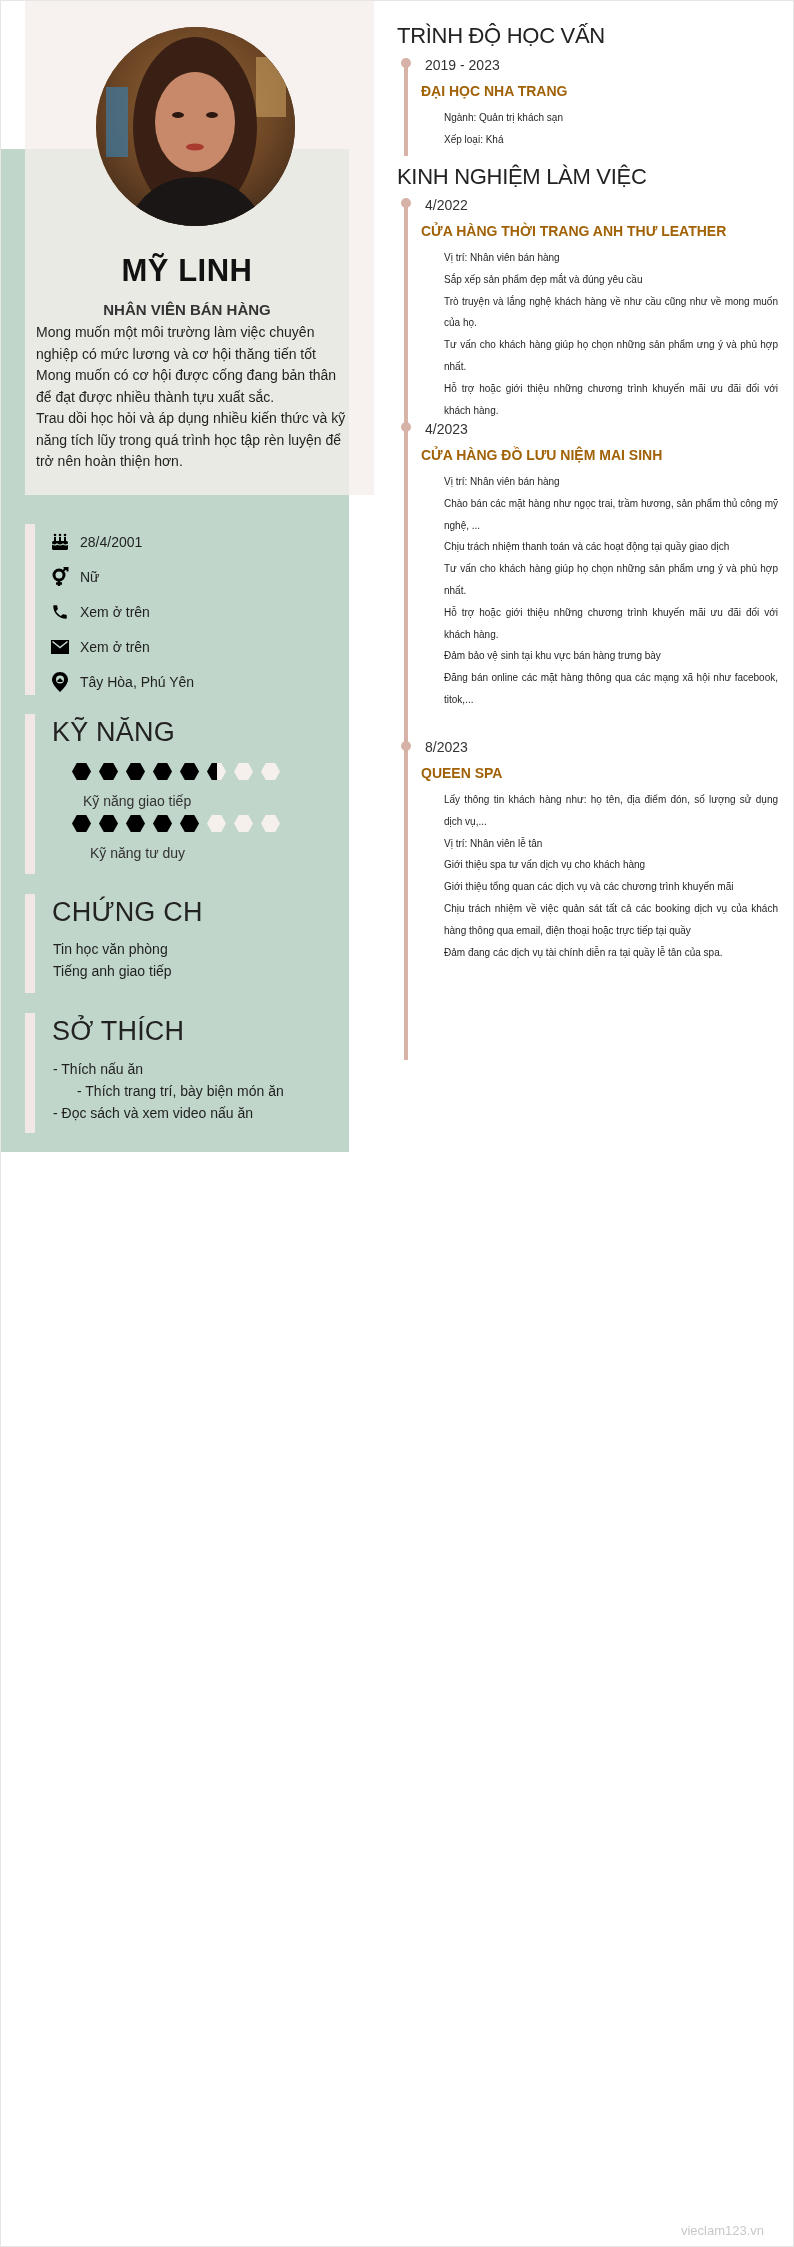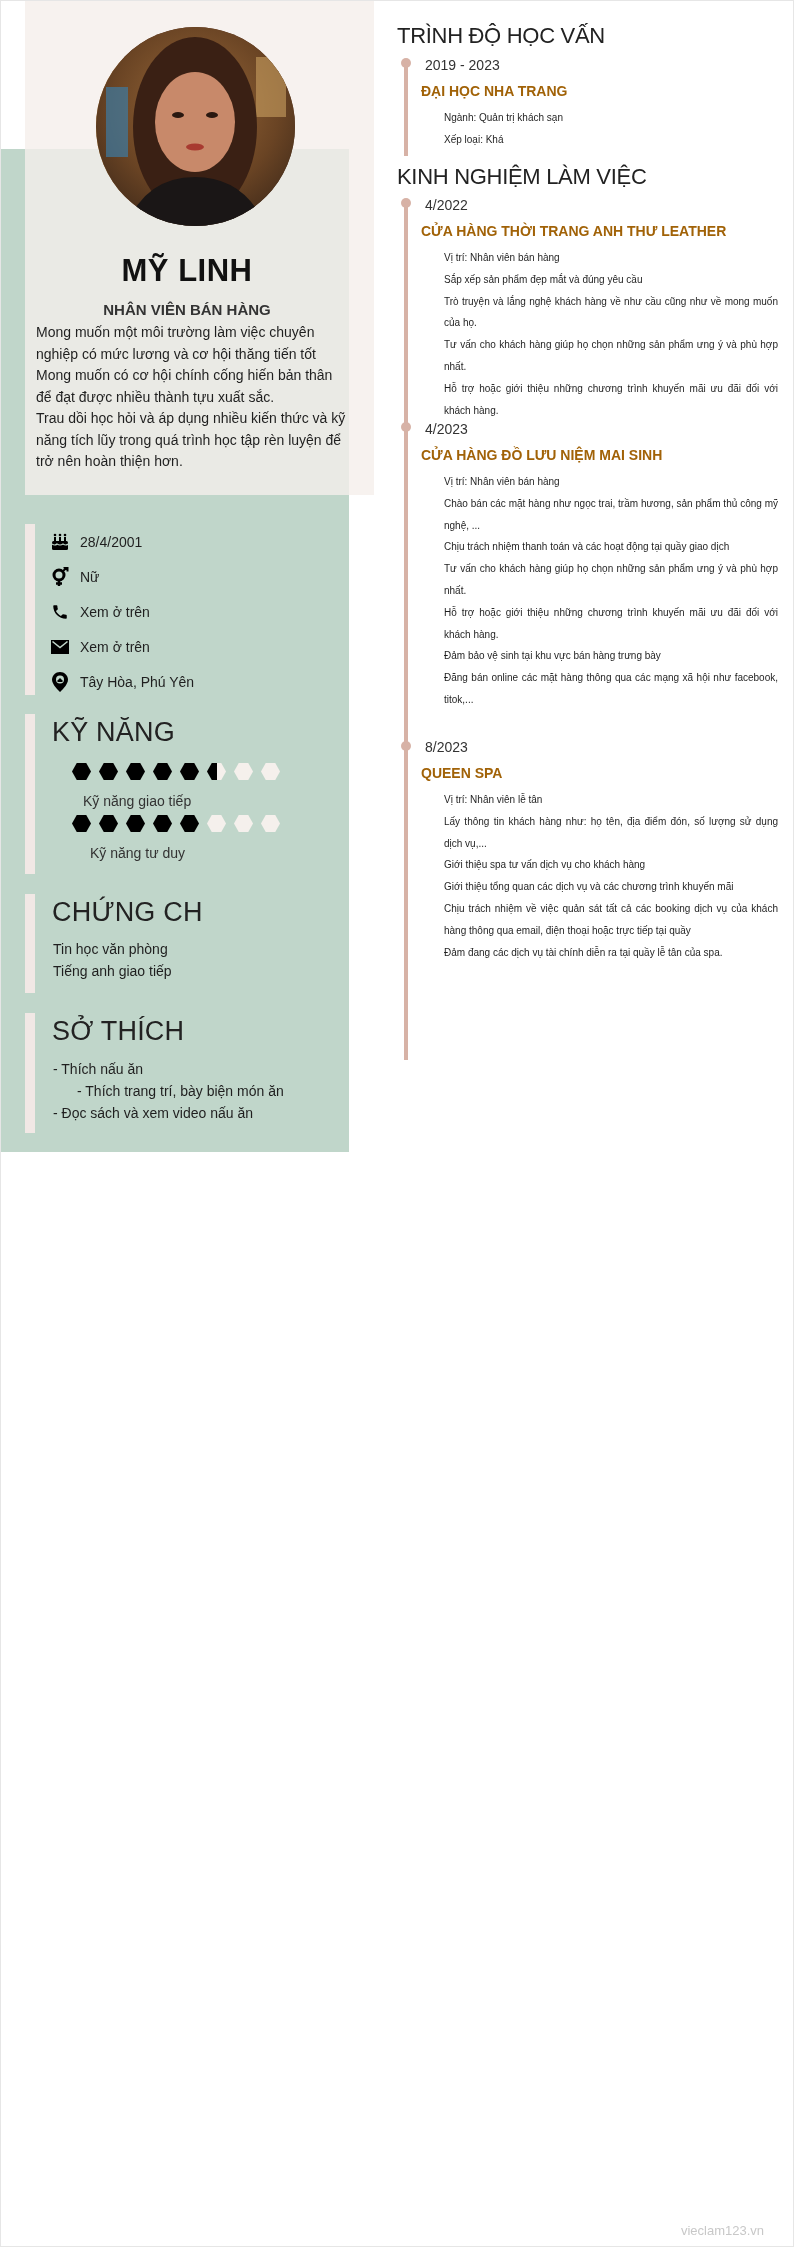--- a/index.html
+++ b/index.html
@@ -126,21 +126,21 @@
     <ellipse cx="99" cy="120" rx="9" ry="3.5" fill="#a83a30"></ellipse>
     <path d="M30 199 Q50 150 99 150 Q148 150 170 199 Z" fill="#1a1616"></path>
   </svg>
 </div>
 
 <div class="name">MỸ LINH</div>
 <div class="title">NHÂN VIÊN BÁN HÀNG</div>
 <div class="objective">
   <div>Mong muốn một môi trường làm việc chuyên</div>
   <div>nghiệp có mức lương và cơ hội thăng tiến tốt</div>
-  <div>Mong muốn có cơ hội chính cống hiến bản thân</div>
+  <div>Mong muốn có cơ hội được cống đang bản thân</div>
   <div>để đạt được nhiều thành tựu xuất sắc.</div>
   <div>Trau dồi học hỏi và áp dụng nhiều kiến thức và kỹ</div>
   <div>năng tích lũy trong quá trình học tập rèn luyện để</div>
   <div>trở nên hoàn thiện hơn.</div>
 </div>
 
 <div class="side-section" style="top:524px; height:171px;">
   <div class="side-bar"></div>
   <div class="contact-item" style="top:6px;">
     <span class="ico">
@@ -272,22 +272,22 @@
   <div>Tư vấn cho khách hàng giúp họ chọn những sản phẩm ưng ý và phù hợp nhất.</div>
   <div>Hỗ trợ hoặc giới thiệu những chương trình khuyến mãi ưu đãi đối với khách hàng.</div>
   <div>Đảm bảo vệ sinh tại khu vực bán hàng trưng bày</div>
   <div>Đăng bán online các mặt hàng thông qua các mạng xã hội như facebook, titok,...</div>
 </div>
 
 <div class="timeline-dot" style="top:741px;"></div>
 <div class="r-date" style="top:739px;">8/2023</div>
 <div class="r-org" style="top:765px;">QUEEN SPA</div>
 <div class="r-desc" style="top:789px;">
+  <div>Lấy thông tin khách hàng như: họ tên, địa điểm đón, số lượng sử dụng dịch vụ,...</div>
   <div>Vị trí: Nhân viên lễ tân</div>
-  <div>Lấy thông tin khách hàng như: họ tên, địa điểm đón, số lượng sử dụng dịch vụ,...</div>
   <div>Giới thiệu spa tư vấn dịch vụ cho khách hàng</div>
   <div>Giới thiệu tổng quan các dịch vụ và các chương trình khuyến mãi</div>
   <div>Chịu trách nhiệm về việc quản sát tất cả các booking dịch vụ của khách hàng thông qua email, điện thoại hoặc trực tiếp tại quầy</div>
   <div>Đảm đang các dịch vụ tài chính diễn ra tại quầy lễ tân của spa.</div>
 </div>
 
 <div class="footer">vieclam123.vn</div>
 <div class="page-frame"></div>
 
 </body></html>

